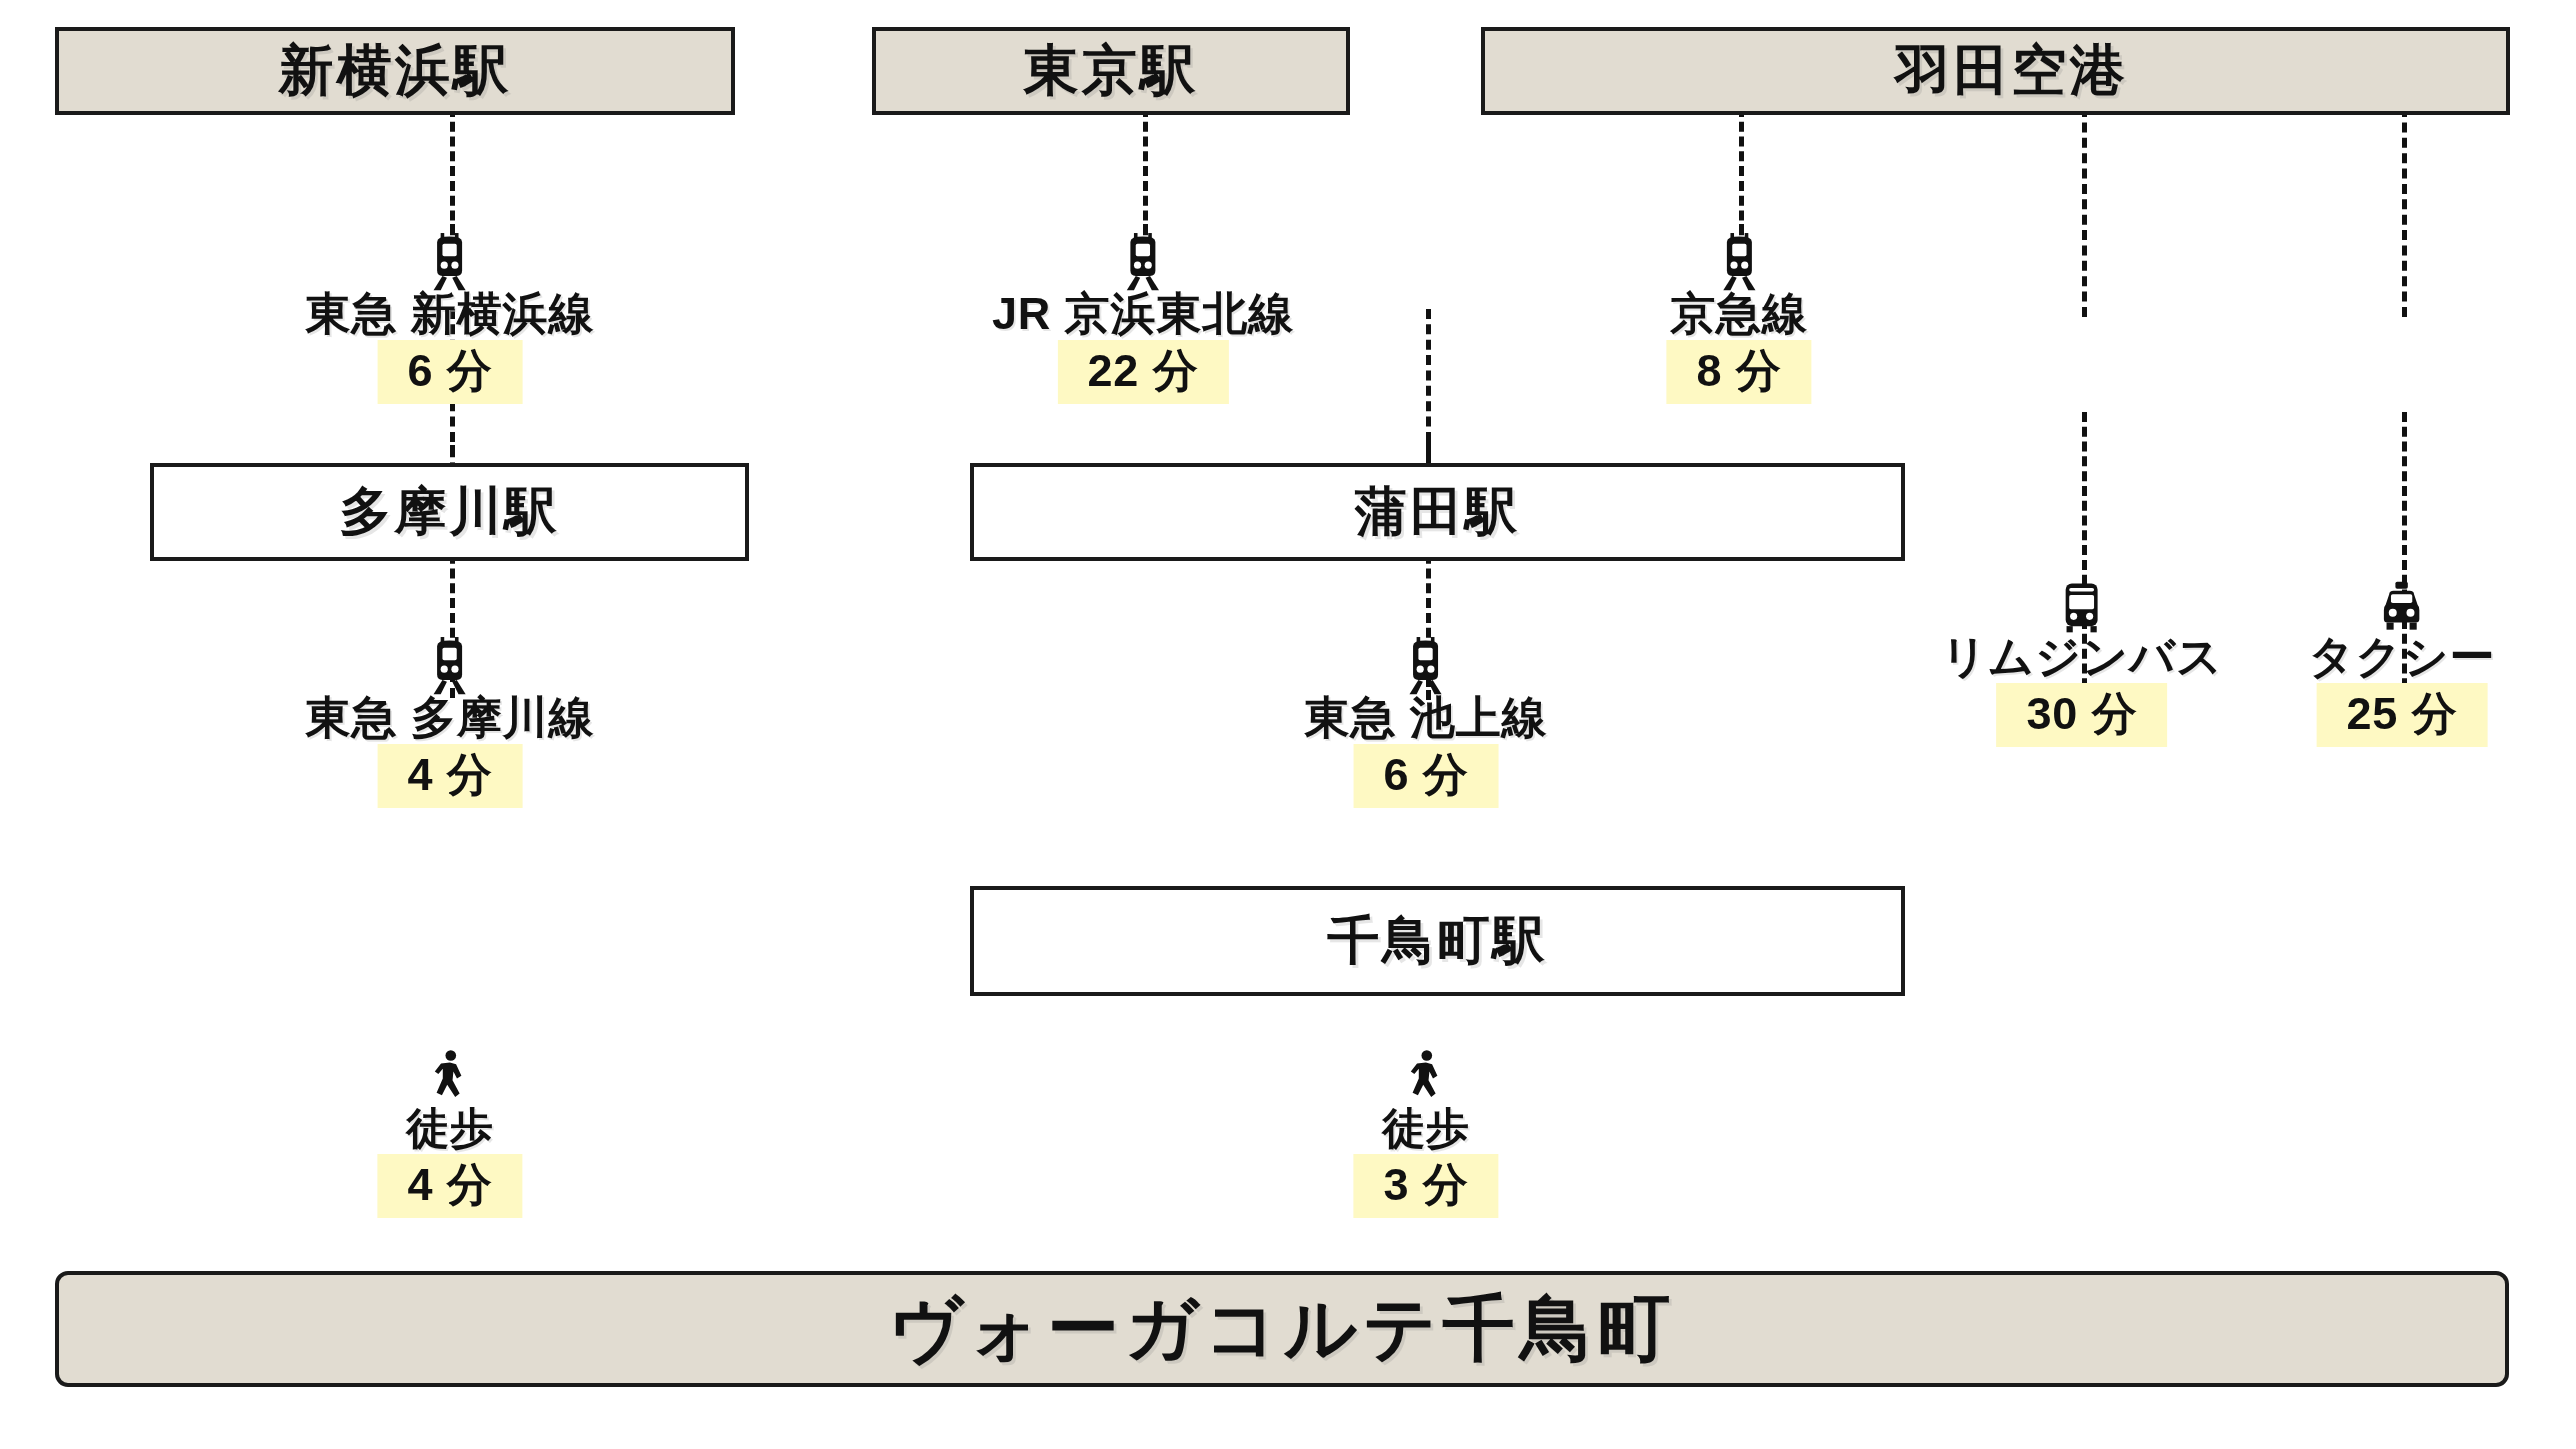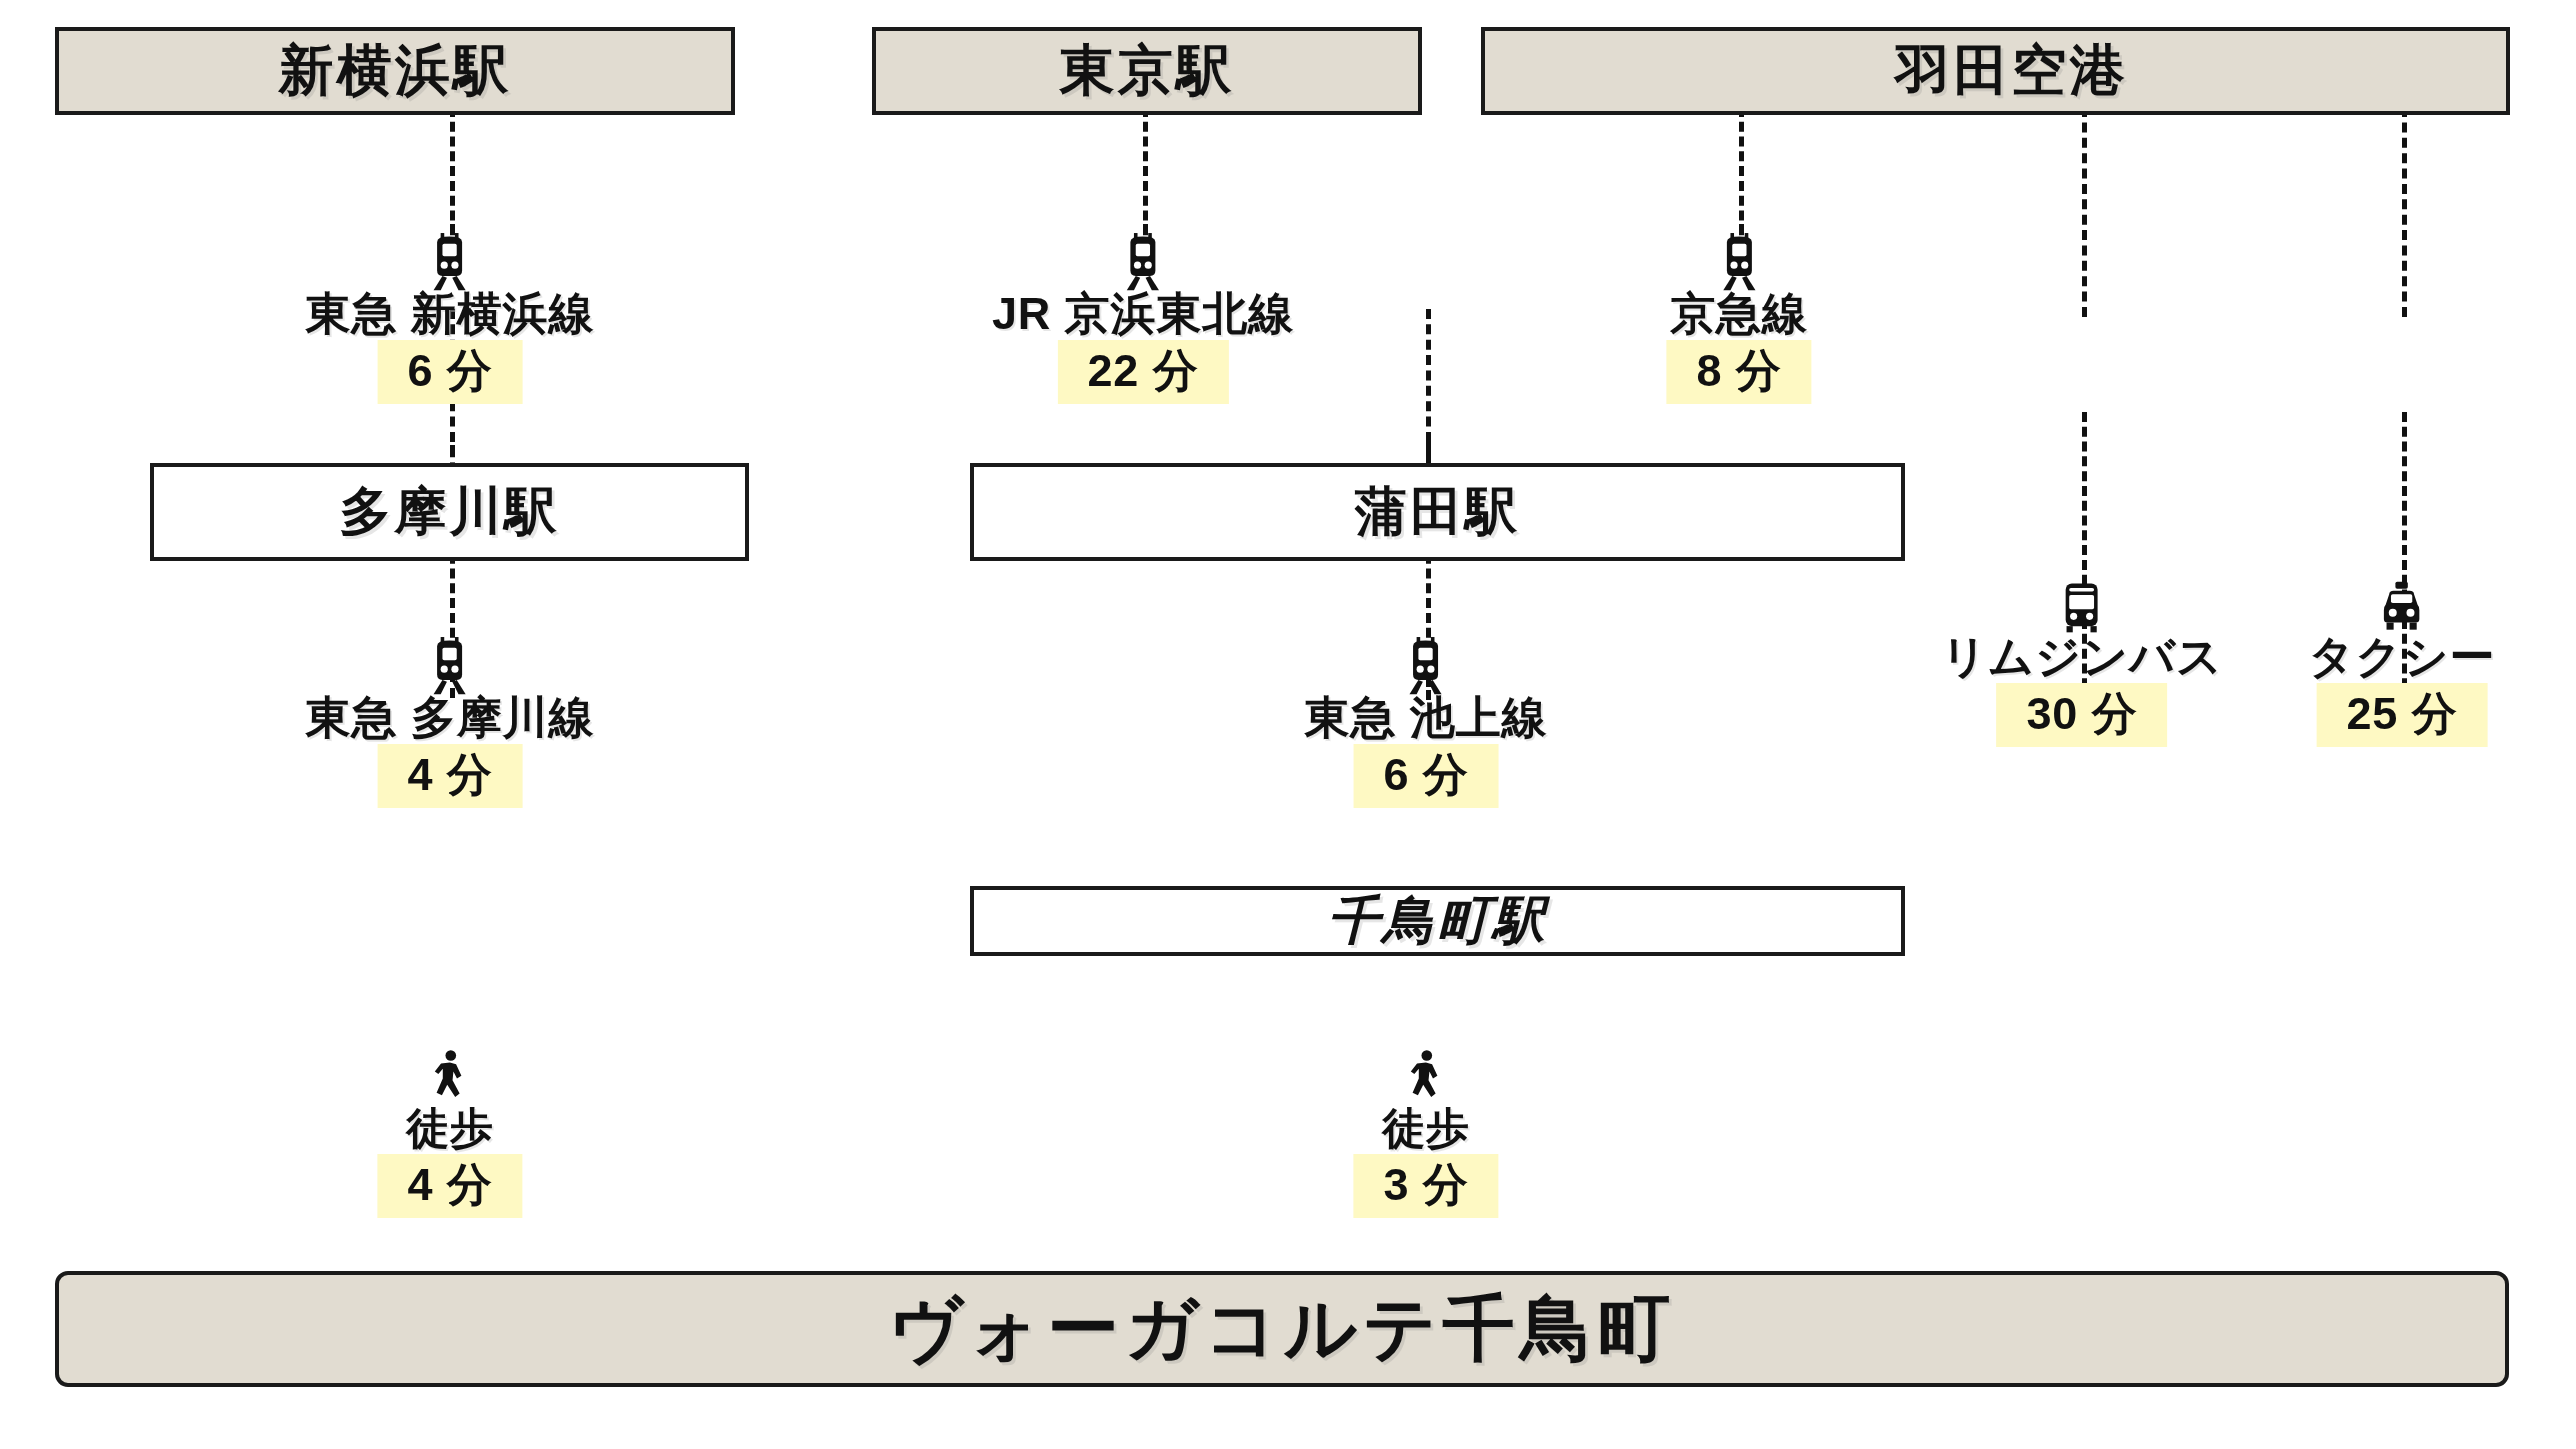--- a/index.html
+++ b/index.html
@@ -126,21 +126,21 @@
 
   <div class="connector" style="left:2082px;top:107px;height:210px;"></div>
   <div class="connector" style="left:2082px;top:412px;height:291px;"></div>
   <div class="connector" style="left:2402px;top:107px;height:210px;"></div>
   <div class="connector" style="left:2402px;top:412px;height:291px;"></div>
 
   <div class="node-major" style="left:55px;top:27px;width:680px;height:88px;">
     <span class="node-text" style="font-size:55px;">新横浜駅</span>
   </div>
 
-  <div class="node-major" style="left:872px;top:27px;width:550px;height:88px;">
+  <div class="node-major" style="left:872px;top:27px;width:478px;height:88px;">
     <span class="node-text" style="font-size:55px;">東京駅</span>
   </div>
 
   <div class="node-major" style="left:1481px;top:27px;width:1029px;height:88px;padding-left:32px;">
     <span class="node-text" style="font-size:55px;">羽田空港</span>
   </div>
 
   <div class="leg" style="left:450px;top:233px;">
     <span class="leg-icon">
       <svg width="50" height="59" viewBox="0 0 56 66" aria-hidden="true">
@@ -260,21 +260,21 @@
         <circle cx="34" cy="36" r="4" fill="#fff"></circle>
         <path d="M20 48 L10 64 L18 64 L25 50 Z" fill="#111"></path>
         <path d="M36 48 L46 64 L38 64 L31 50 Z" fill="#111"></path>
       </svg>
     </span>
     <span class="leg-name">東急 池上線</span>
     <span class="leg-time">6 分</span>
   </div>
 
 
-  <div class="node-station" style="left:970px;top:886px;width:935px;height:70px;font-style:italic;">
+  <div class="node-station" style="left:970px;top:886px;width:935px;height:110px;">
     <span class="node-text">千鳥町駅</span>
   </div>
 
   <div class="leg walk" style="left:450px;top:1049px;">
     <span class="leg-icon">
       <svg width="39" height="59" viewBox="0 0 44 66" aria-hidden="true">
         <circle cx="23" cy="7" r="6" fill="#111"></circle>
         <path d="M22 15 L29 17 L35 30 L30 33 L26 25 L25 35 L33 50 L28 54 L19 40 L13 52 L7 49 L14 33 L14 22 L9 28 L5 25 L12 16 Z" fill="#111"></path>
       </svg>
     </span>

